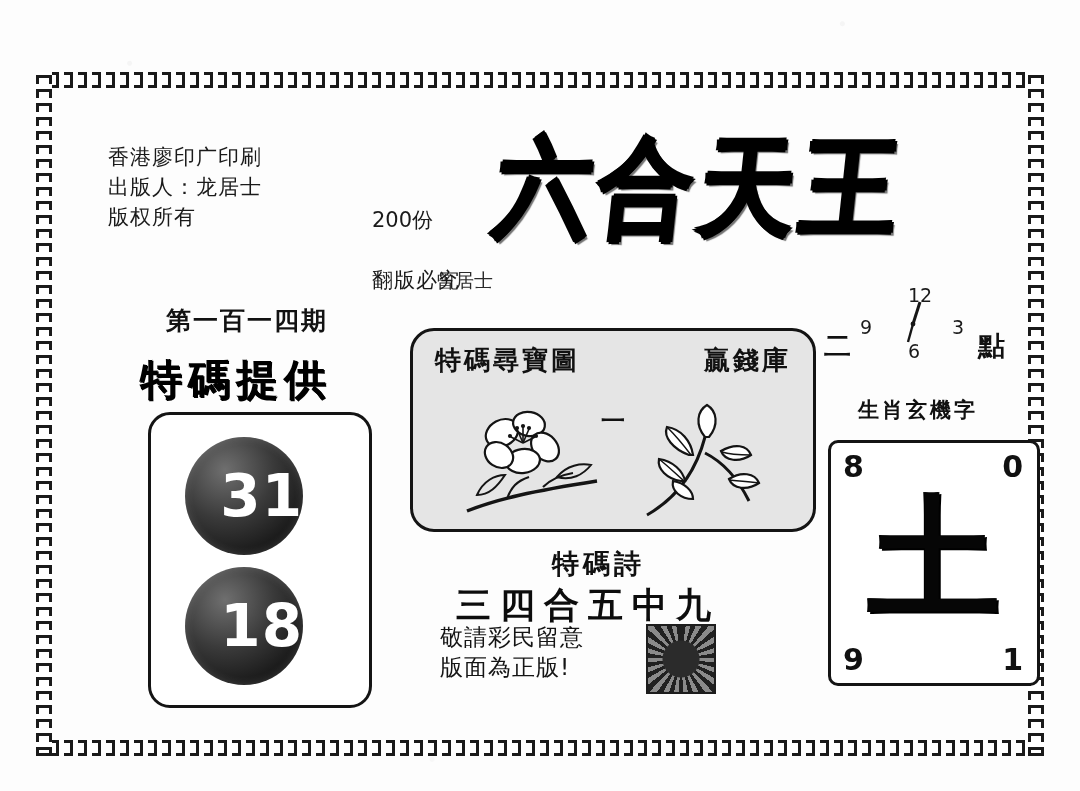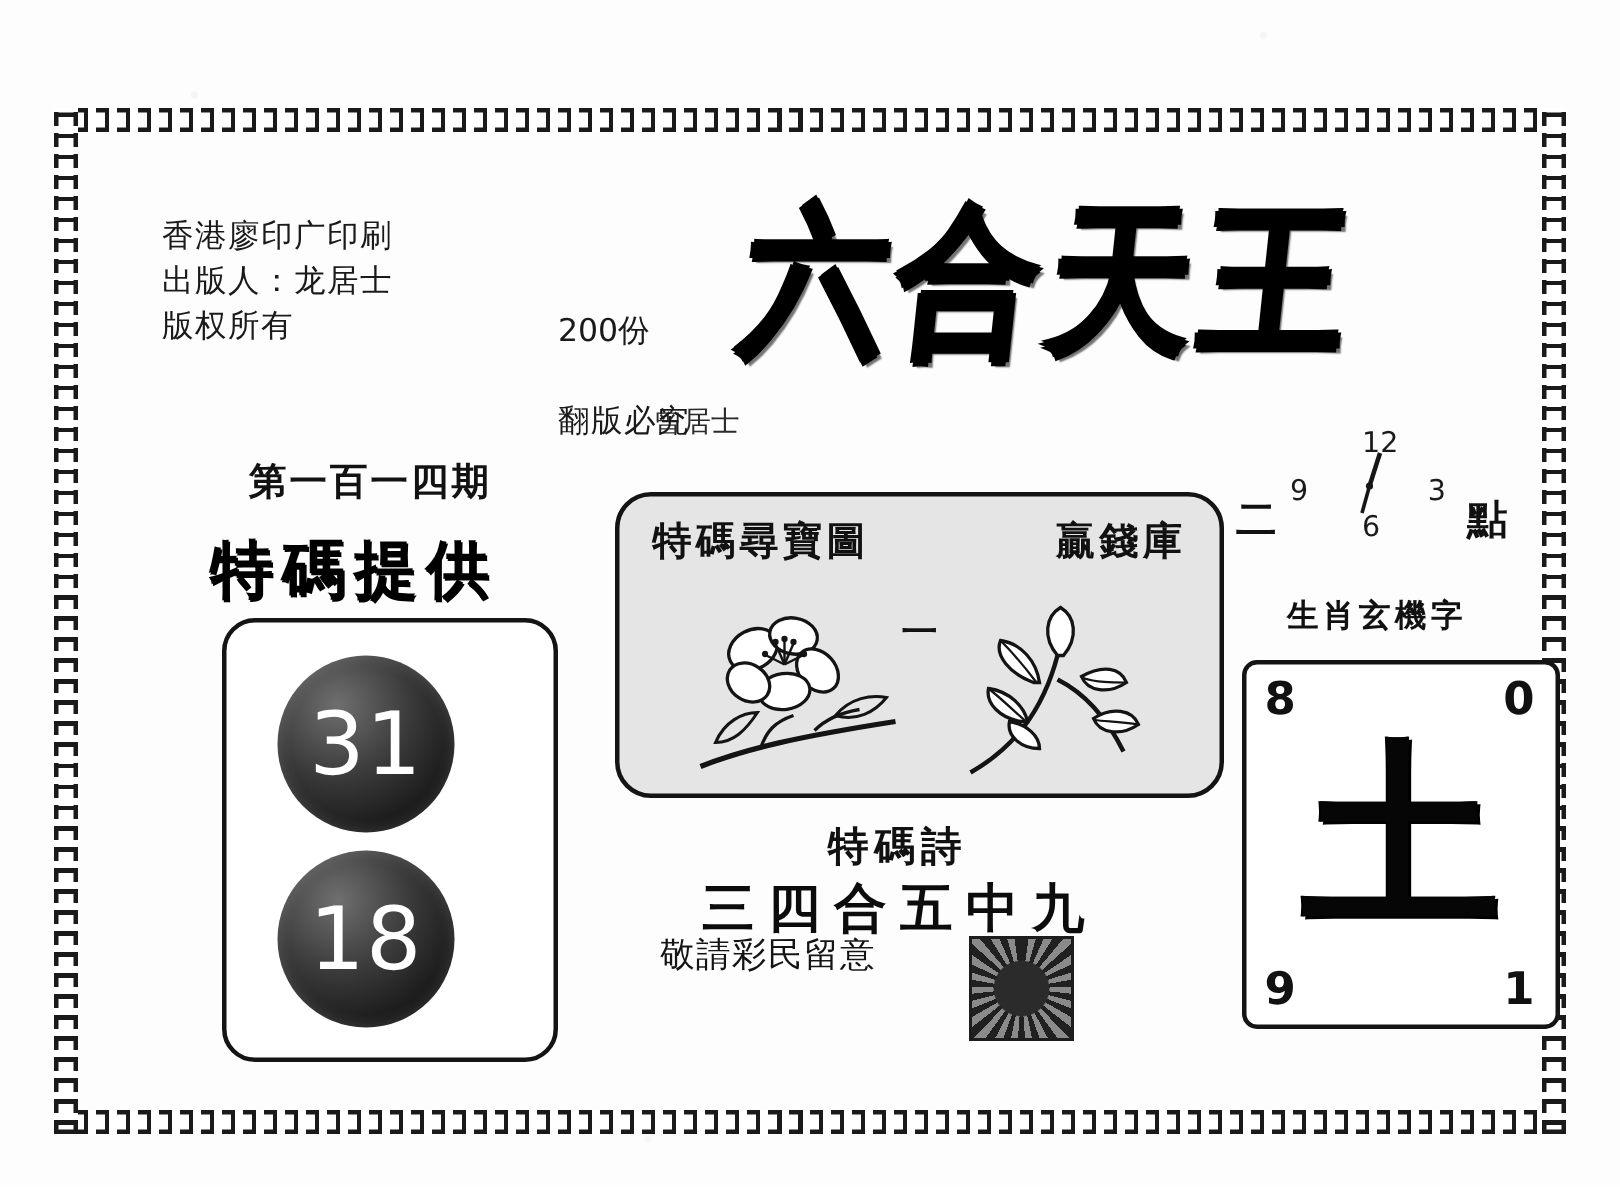--- a/index.html
+++ b/index.html
@@ -181,23 +181,23 @@
   .num-ball {
     position: absolute;
     left: 34px;
     width: 118px;
     height: 118px;
     border-radius: 50%;
     background:
       radial-gradient(circle at 34% 28%, #6f6f6f 0%, #3a3a3a 42%, #161616 78%, #050505 100%);
     color: #fff;
     font-size: 58px;
-    font-weight: normal;
+    font-weight: bold;
     line-height: 118px;
-    text-align: center;
+    text-align: right;
     letter-spacing: 1px;
     box-shadow: inset 0 0 10px rgba(255,255,255,0.18);
   }
   #ball-1 { top: 22px; }
   #ball-2 { top: 152px; }
 
   
   #treasure-panel {
     position: absolute;
     left: 410px;
@@ -243,21 +243,21 @@
     position: absolute;
     left: 552px;
     top: 546px;
     font-size: 27px;
     font-weight: bold;
     letter-spacing: 4px;
     color: #111;
   }
   #poem-line {
     position: absolute;
-    left: 468px;
+    left: 456px;
     top: 582px;
     font-size: 35px;
     font-weight: bold;
     letter-spacing: 9px;
     color: #0c0c0c;
   }
   #notice-block {
     position: absolute;
     left: 440px;
     top: 622px;
@@ -452,20 +452,21 @@
         <path d="M30 56 C40 64 48 72 55 78"></path>
         <path d="M130 80 C118 78 108 78 101 77"></path>
       </g>
     </svg>
   </div>
 
   <div id="poem-label">特碼詩</div>
   <div id="poem-line">三四合五中九</div>
   <div id="notice-block">
     <div class="nline ink">敬請彩民留意</div>
+    <div class="nline ink">版面為正版!</div>
   </div>
   <div id="stamp"></div>
 
   <div id="clock-wrap">
     <span id="clk-12" class="clock-num">12</span>
     <span id="clk-3" class="clock-num">3</span>
     <span id="clk-6" class="clock-num">6</span>
     <span id="clk-9" class="clock-num">9</span>
     <svg id="clock-hands" viewBox="0 0 54 52">
       <line x1="27" y1="26" x2="34" y2="4" stroke="#161616" stroke-width="3"></line>

